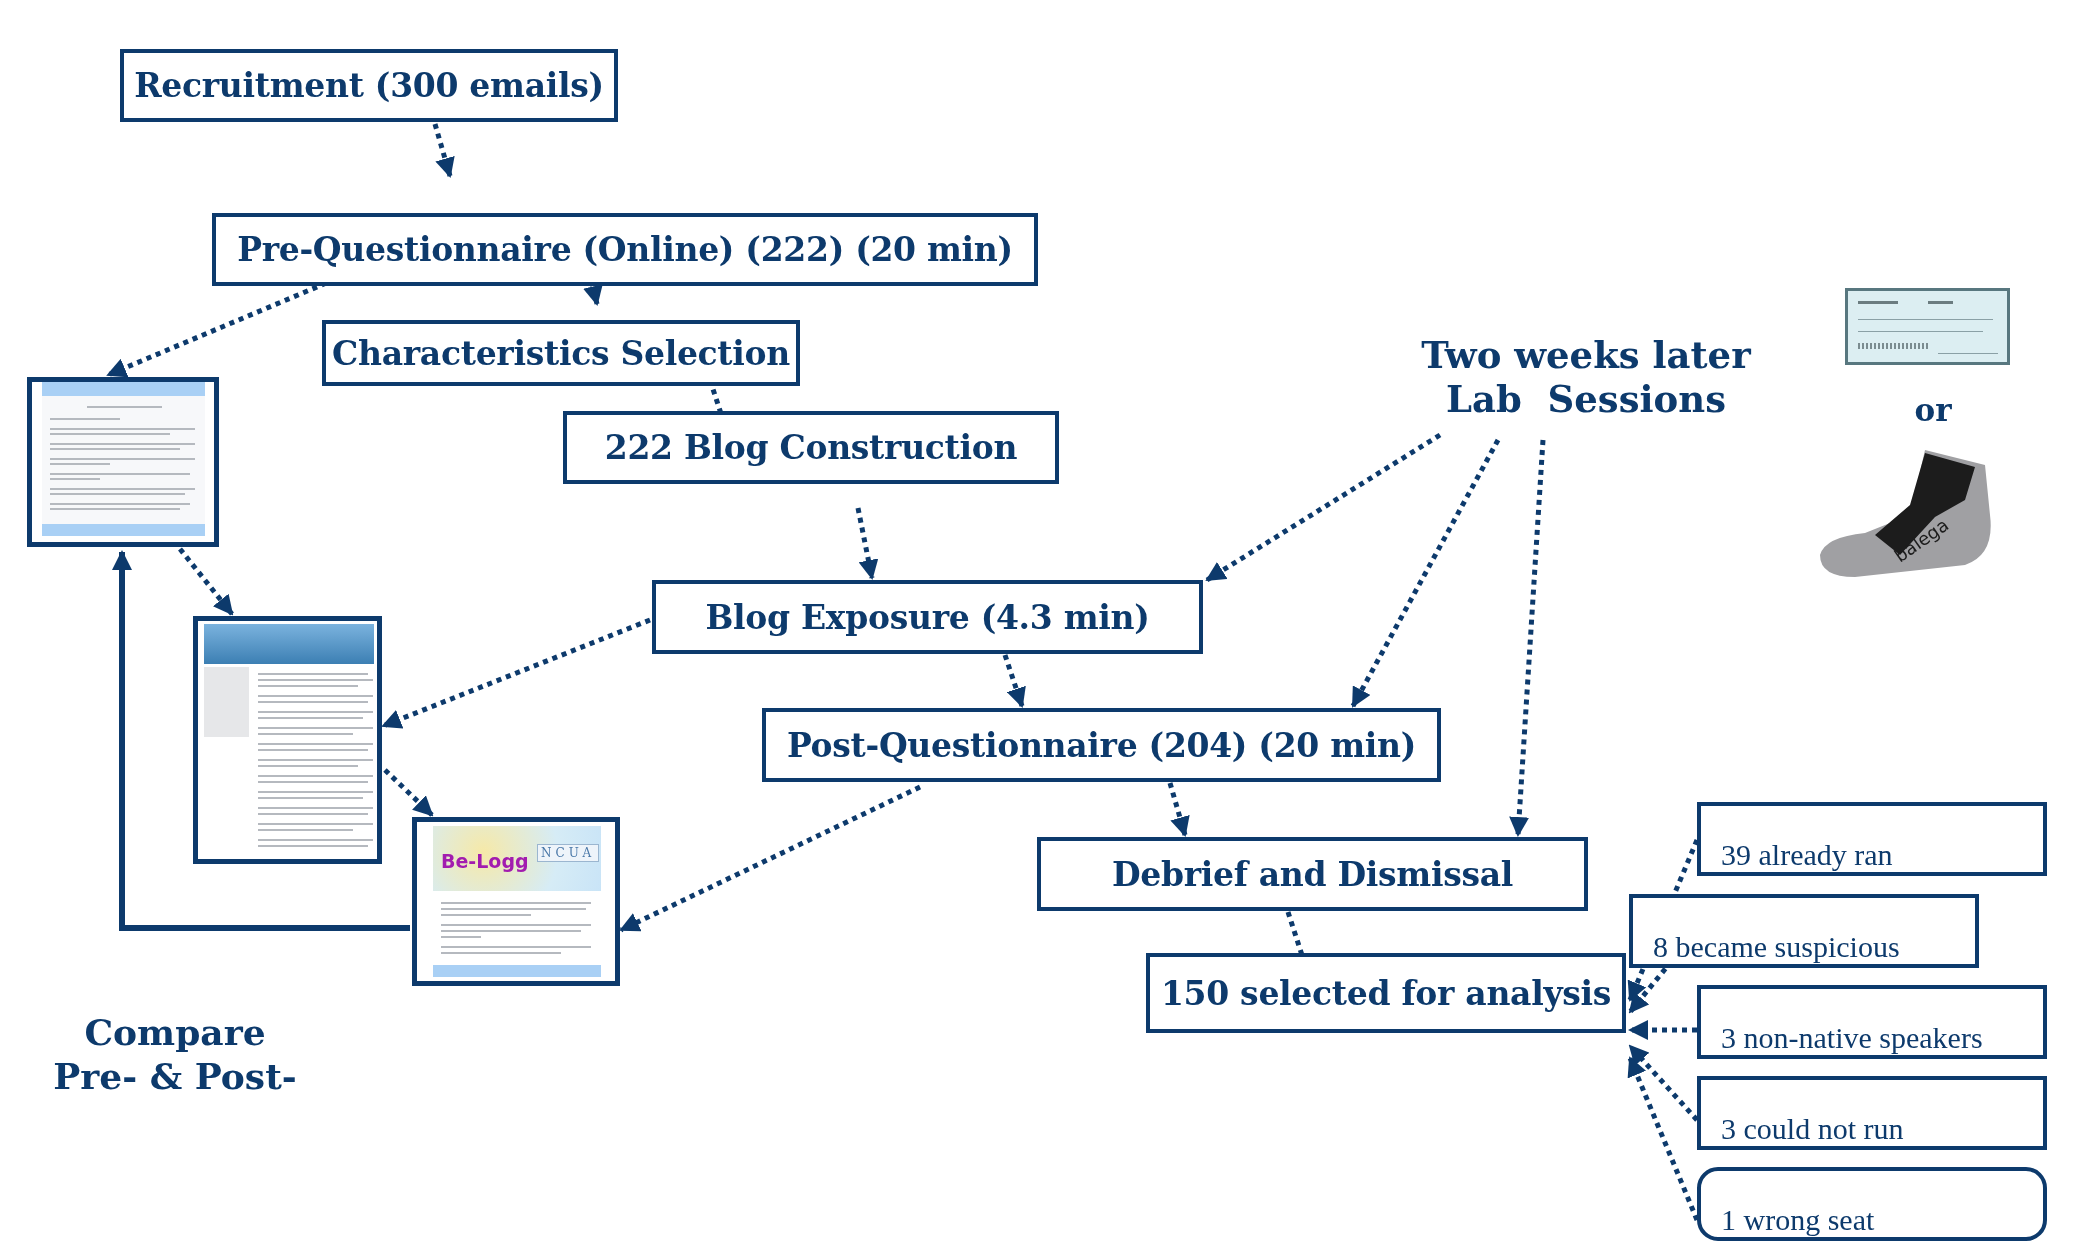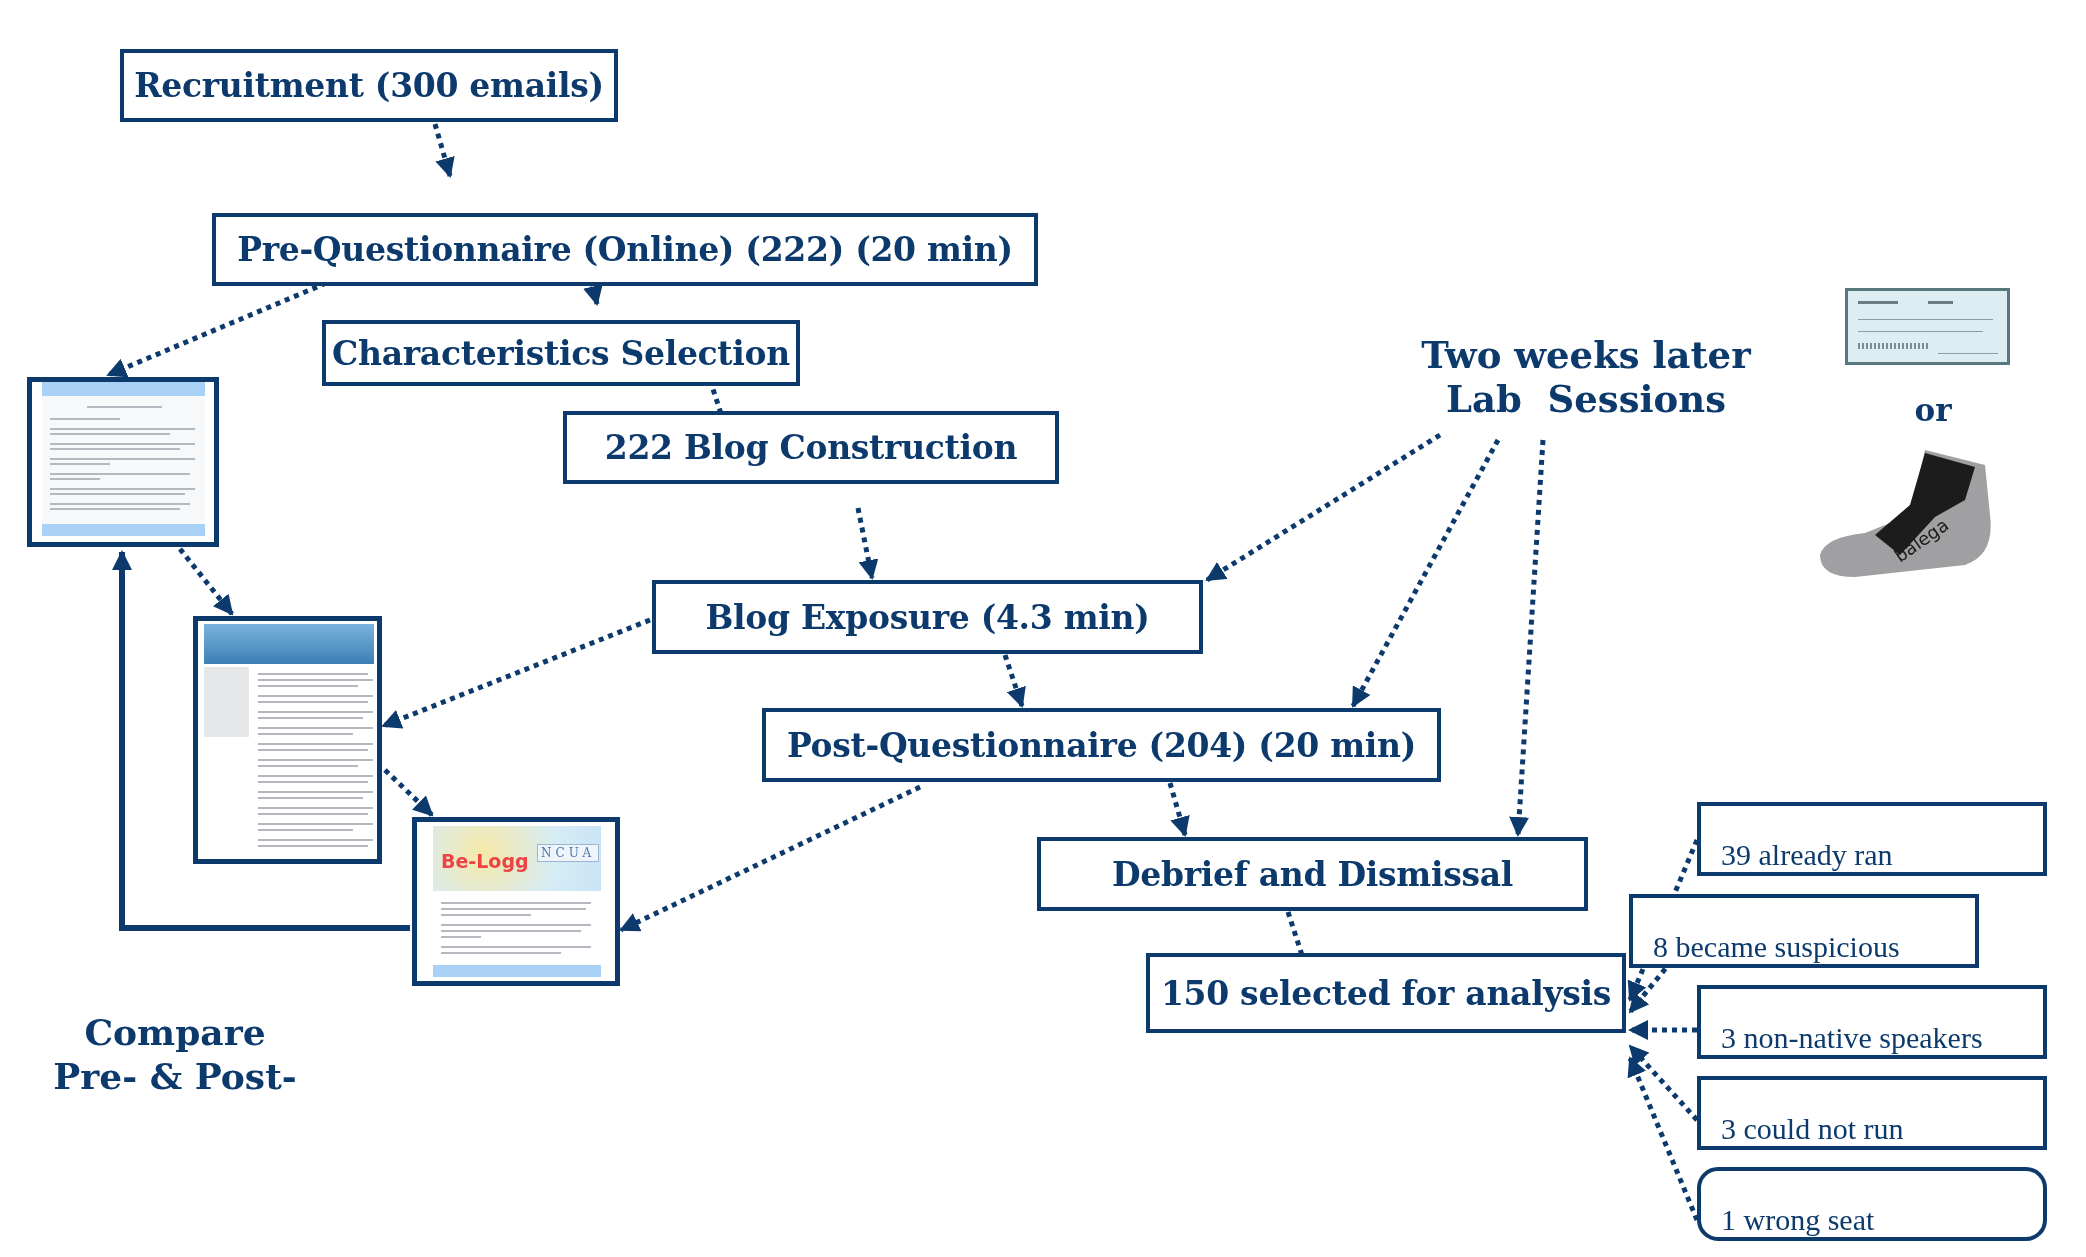--- a/index.html
+++ b/index.html
@@ -167,21 +167,21 @@
   <div class="tline" style="left:60px;top:186px;width:115px;"></div>
   <div class="tline" style="left:60px;top:192px;width:110px;"></div>
   <div class="tline" style="left:60px;top:202px;width:115px;"></div>
   <div class="tline" style="left:60px;top:208px;width:95px;"></div>
   <div class="tline" style="left:60px;top:218px;width:115px;"></div>
   <div class="tline" style="left:60px;top:224px;width:110px;"></div>
 </div>
 
 <div class="thumb" style="left:412px;top:817px;width:208px;height:169px;">
   <div style="position:absolute;left:16px;top:4px;width:168px;height:65px;background:radial-gradient(circle at 30% 40%,#f6e9a8,#d6ecf6 60%,#c9e4f7);"></div>
-  <div style="position:absolute;left:24px;top:28px;font-family:'DejaVu Sans',sans-serif;font-weight:bold;font-size:19px;color:#ef4444;text-align:right;">Be-Logg</div>
+  <div style="position:absolute;left:24px;top:28px;font-family:'DejaVu Sans',sans-serif;font-weight:bold;font-size:19px;color:#a21caf;text-align:right;">Be-Logg</div>
   <div style="position:absolute;left:120px;top:22px;font-family:'DejaVu Serif',serif;font-size:12px;color:#4a78a8;letter-spacing:4px;border:1px solid #9bb6d0;padding:1px 3px;background:#eef4fa;">NCUA</div>
   <div class="inner" style="left:16px;top:69px;width:168px;height:74px;background:#fff;"></div>
   <div class="tline" style="left:24px;top:80px;width:150px;"></div>
   <div class="tline" style="left:24px;top:86px;width:145px;"></div>
   <div class="tline" style="left:24px;top:92px;width:90px;"></div>
   <div class="tline" style="left:24px;top:102px;width:150px;"></div>
   <div class="tline" style="left:24px;top:108px;width:140px;"></div>
   <div class="tline" style="left:24px;top:114px;width:40px;"></div>
   <div class="tline" style="left:24px;top:124px;width:150px;"></div>
   <div class="tline" style="left:24px;top:130px;width:120px;"></div>

